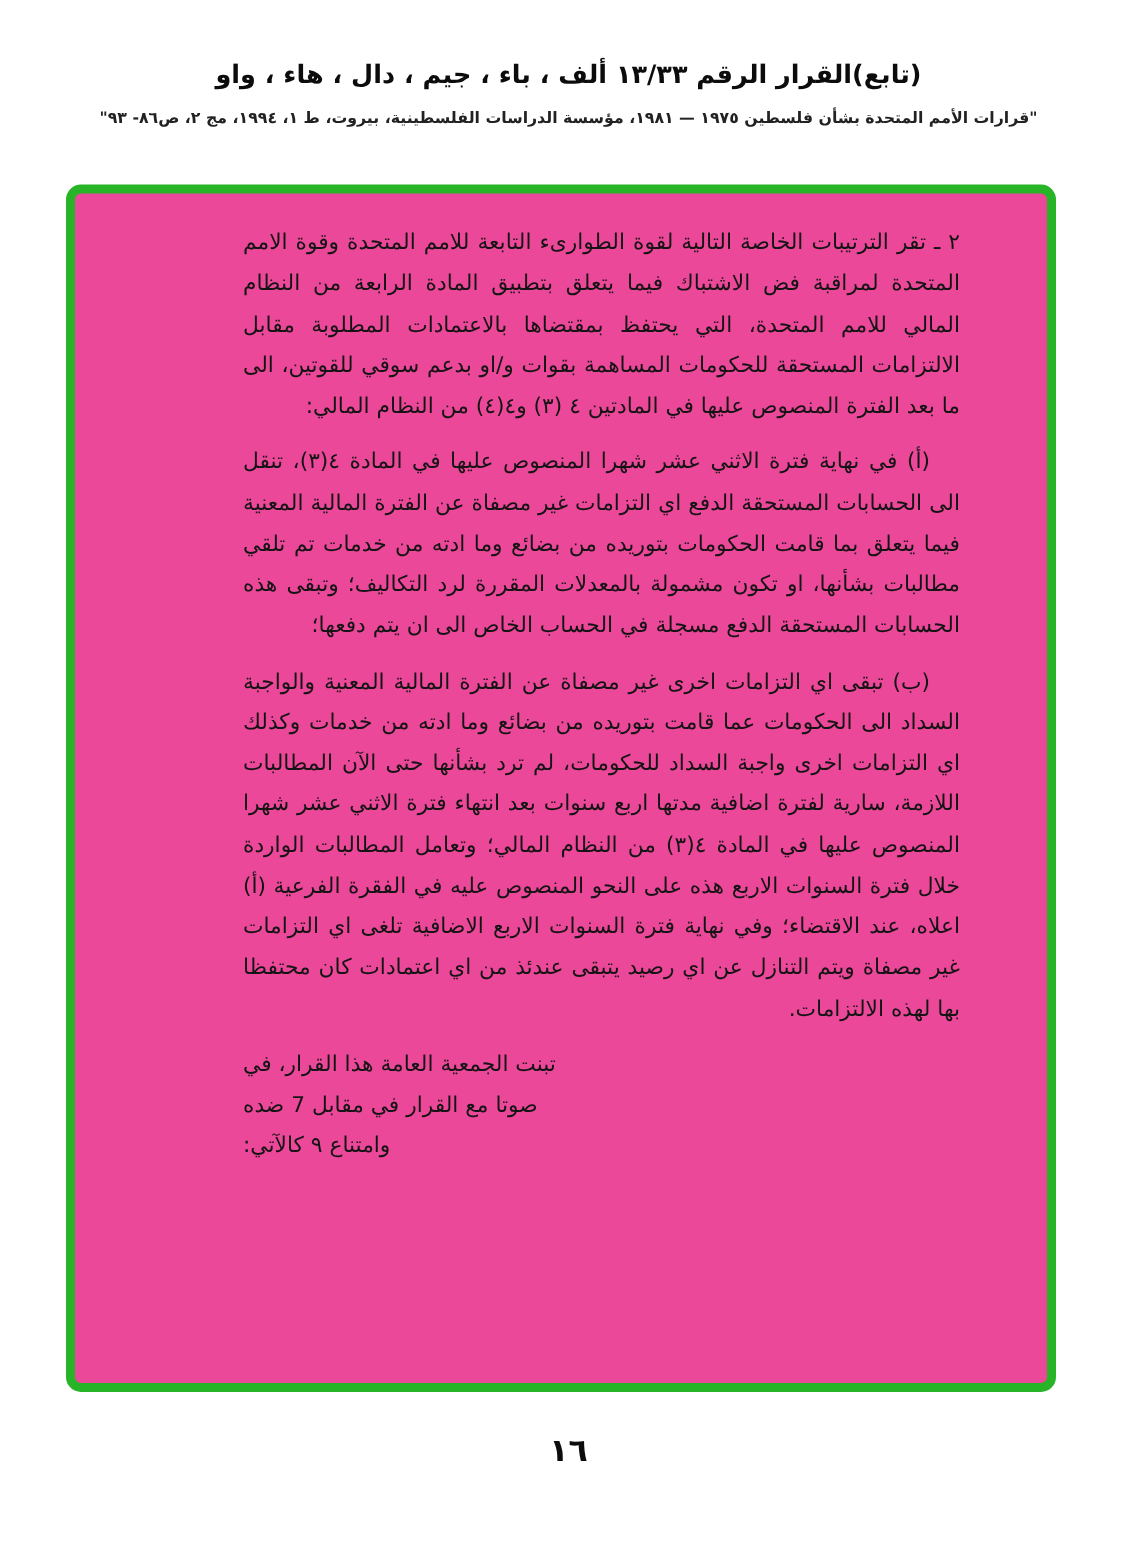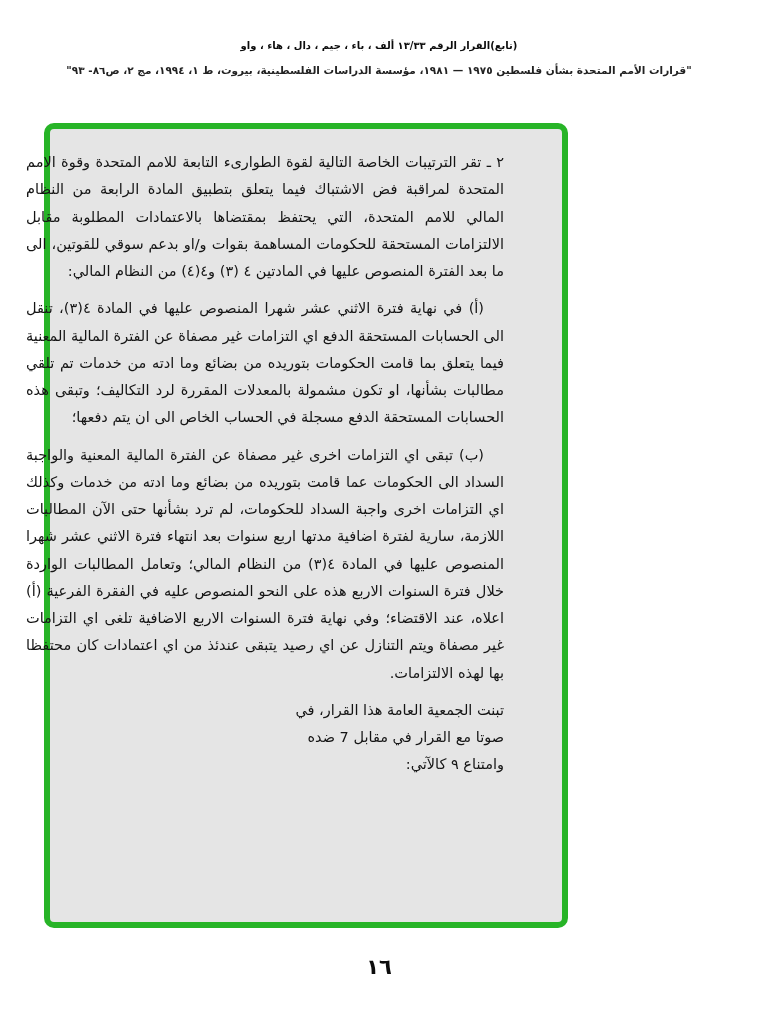--- a/index.html
+++ b/index.html
@@ -20,42 +20,42 @@
   
   .header {
     position: absolute;
     top: 40px;
     left: 0;
     width: 100%;
     text-align: center;
     direction: rtl;
   }
   .header .title {
-    font-size: 10px;
+    font-size: 17px;
     font-weight: bold;
     letter-spacing: 0.5px;
     color: #0c0c0c;
   }
   .header .source {
     margin-top: 13px;
     font-size: 10.5px;
     font-weight: bold;
     color: #222222;
   }
 
   
   .frame {
     position: absolute;
     left: 44px;
     top: 123px;
-    width: 524px;
+    width: 660px;
     height: 805px;
     border: 6px solid #27b427; 
     border-radius: 10px;
-    background: #e5e5e5;
+    background: #ec4899;
     box-sizing: border-box;
   }
 
   
   .text-block {
     position: absolute;
     top: 20px;
     right: 58px;
     width: 478px;
     direction: rtl;
@@ -65,21 +65,21 @@
     color: #141414;
   }
   .para {
     margin: 0 0 10px 0;
   }
   .para.indent {
     text-indent: 20px;
   }
   .colophon {
     margin-top: 3px;
-    text-align: right;
+    text-align: left;
   }
   .colophon .line {
     white-space: nowrap;
   }
 
   
   .footer {
     position: absolute;
     bottom: 52px;
     left: 0;

